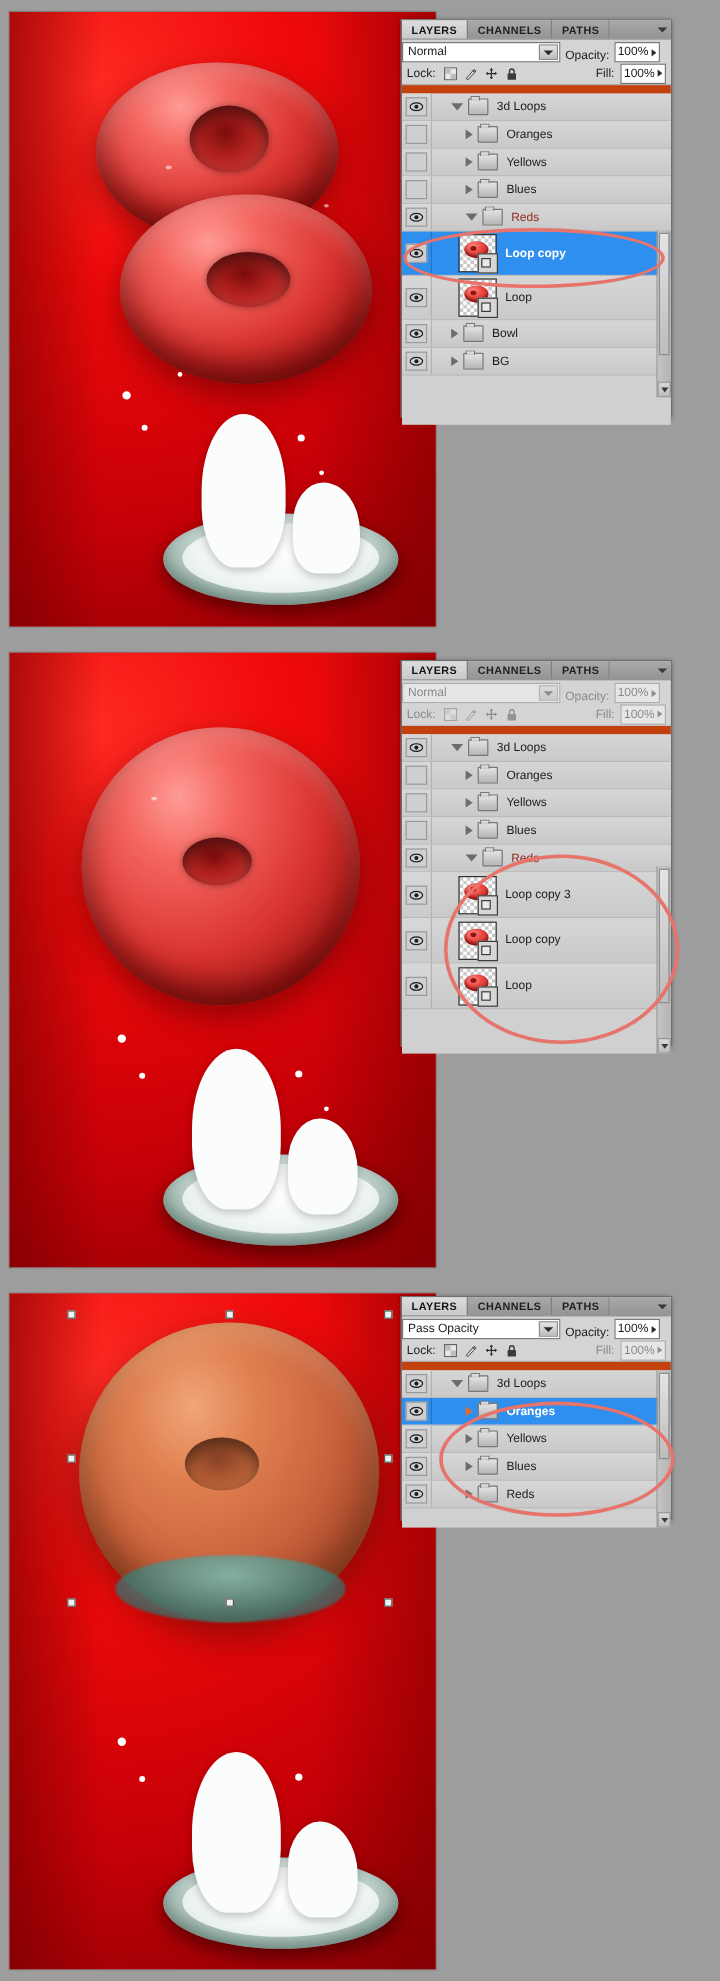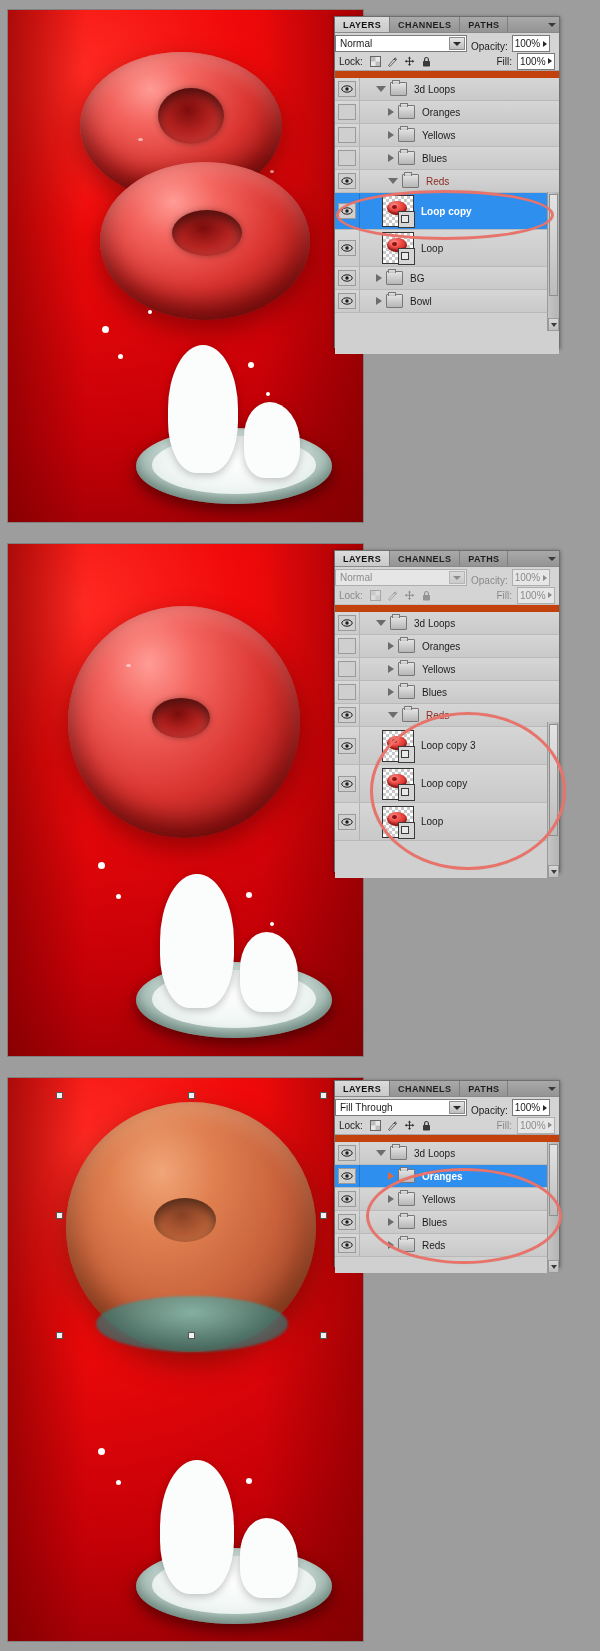--- a/index.html
+++ b/index.html
@@ -322,36 +322,36 @@
           <div class="eyebox">
             <svg width="12" height="8" viewBox="0 0 12 8">
                 <ellipse cx="6" cy="4" rx="5.2" ry="3.2" fill="none" stroke="#1b1b1b" stroke-width="1"></ellipse>
                 <circle cx="6" cy="4" r="1.7" fill="#1b1b1b"></circle>
               </svg>
           </div>
         </div>
         <div class="indent1"></div>
         <div class="tri"></div>
         <div class="folder"></div>
+        <div class="lname">Bowl</div>
+      </div>
+
+      <div class="lrow">
+        <div class="eyecell">
+          <div class="eyebox">
+            <svg width="12" height="8" viewBox="0 0 12 8">
+                <ellipse cx="6" cy="4" rx="5.2" ry="3.2" fill="none" stroke="#1b1b1b" stroke-width="1"></ellipse>
+                <circle cx="6" cy="4" r="1.7" fill="#1b1b1b"></circle>
+              </svg>
+          </div>
+        </div>
+        <div class="indent1"></div>
+        <div class="tri"></div>
+        <div class="folder"></div>
         <div class="lname">BG</div>
-      </div>
-
-      <div class="lrow">
-        <div class="eyecell">
-          <div class="eyebox">
-            <svg width="12" height="8" viewBox="0 0 12 8">
-                <ellipse cx="6" cy="4" rx="5.2" ry="3.2" fill="none" stroke="#1b1b1b" stroke-width="1"></ellipse>
-                <circle cx="6" cy="4" r="1.7" fill="#1b1b1b"></circle>
-              </svg>
-          </div>
-        </div>
-        <div class="indent1"></div>
-        <div class="tri"></div>
-        <div class="folder"></div>
-        <div class="lname">Bowl</div>
       </div>
 
 
       <div class="scroll" style="top:114px;height:139px;">
         <div class="scrollthumb" style="top:2px;height:100px;"></div>
         <div class="scrollbtn dn" style="bottom:0;">
             <i></i>
           </div>
       </div>
     </div>
@@ -601,21 +601,21 @@
       <div class="tab">CHANNELS</div>
       <div class="tab">PATHS</div>
       <div class="tabfill"></div>
       <div class="tabmenu">
           <i></i>
         </div>
     </div>
 
     <div class="row-blend">
       <div class="combo">
-        <span>Fill Through</span>
+        <span>Pass Opacity</span>
         <div class="arrowbox">
             <i></i>
           </div>
       </div>
       <div class="lbl">Opacity:</div>
       <div class="numfield">
         <span>100%</span>
           <i></i>
       </div>
     </div>

